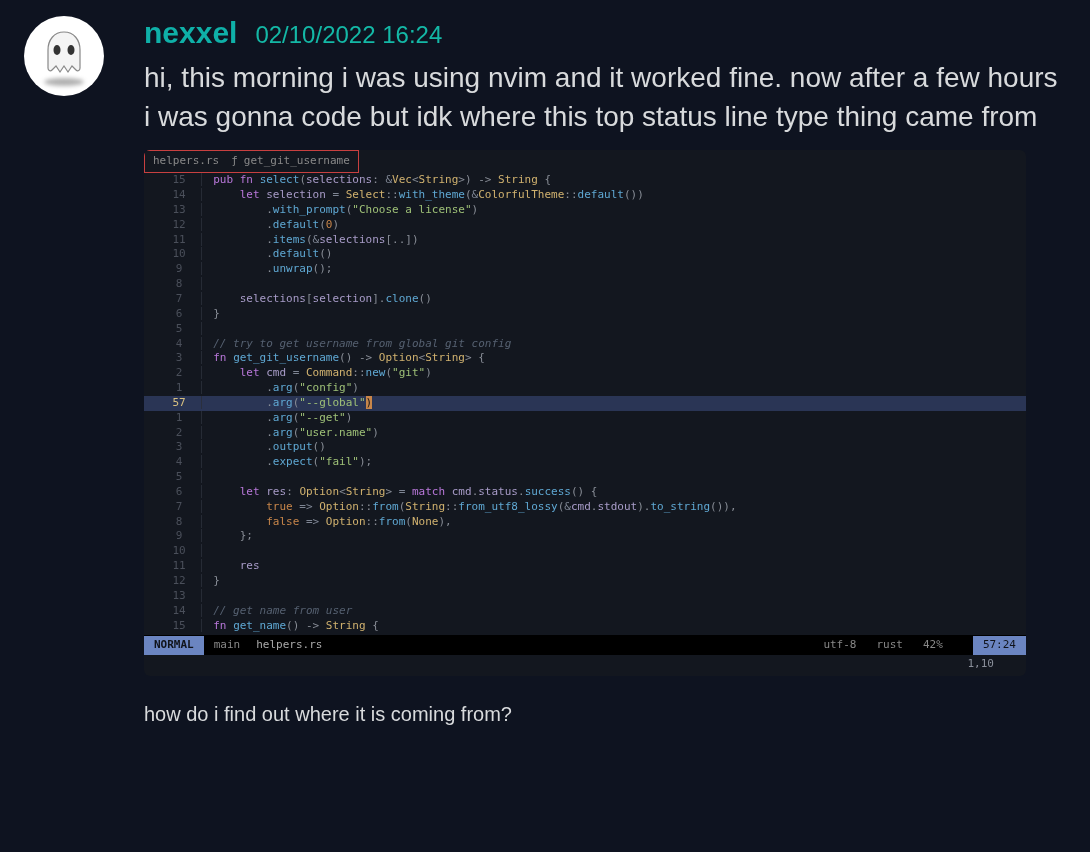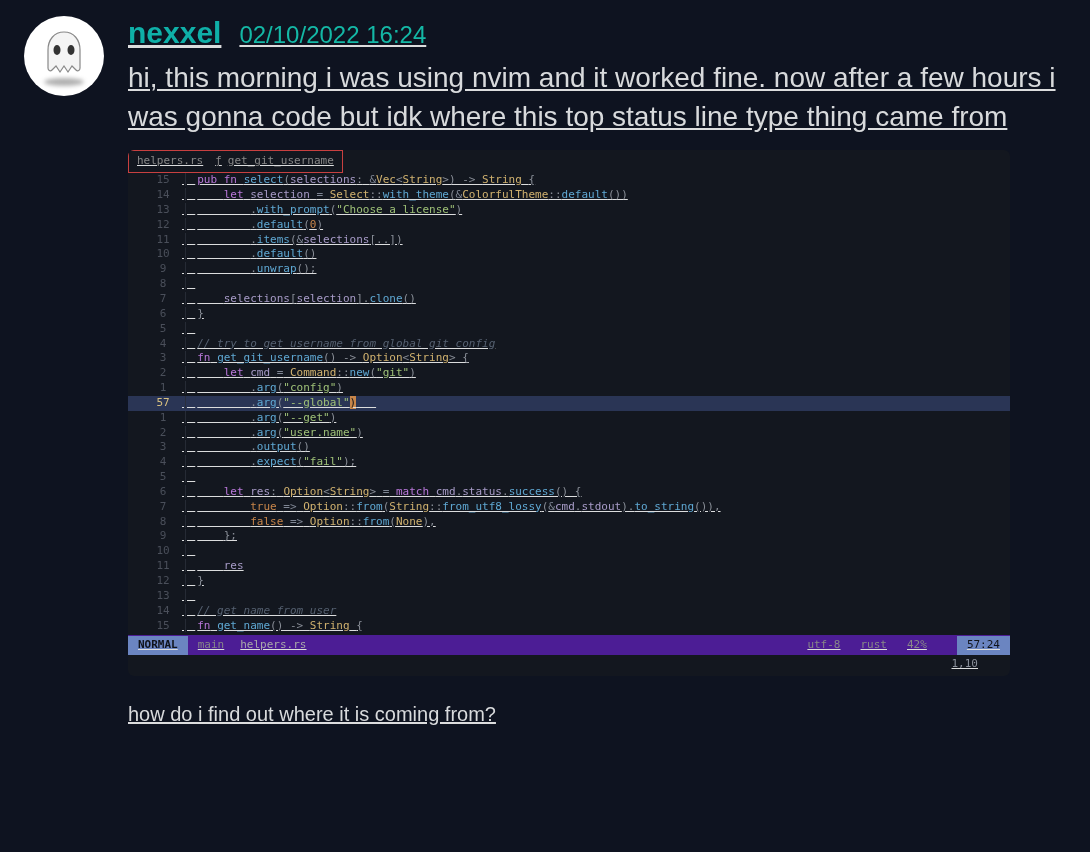--- a/index.html
+++ b/index.html
@@ -7,22 +7,21 @@
   background: #0e1320;
   color: #dcddde;
   font-family: -apple-system, BlinkMacSystemFont, "Segoe UI", Helvetica, Arial, sans-serif;
   width: 1090px;
   height: 852px;
   overflow: hidden;
 }
 .message {
   display: flex;
   padding: 16px 24px 0 24px;
-  gap: 24px;
-  text-decoration: underline;
+  gap: 40px;
 }
 .avatar {
   width: 80px;
   height: 80px;
   border-radius: 50%;
   background: #ffffff;
   display: flex;
   align-items: center;
   justify-content: center;
   flex-shrink: 0;
@@ -105,21 +104,21 @@
 .op { color: #7f8694; }
 .punc { color: #888d96; }
 .comment { color: #556070; font-style: italic; }
 .ident { color: #a89cc8; }
 .hl-line {
   background: #2a3555;
 }
 .statusline {
   display: flex;
   align-items: center;
-  background: #4c1d95;
+  background: #000000;
   height: 20px;
   font-size: 11px;
   margin-top: 2px;
 }
 .sl-mode {
   background: #6b85c1;
   color: #10131a;
   padding: 2px 10px;
   font-weight: bold;
 }

